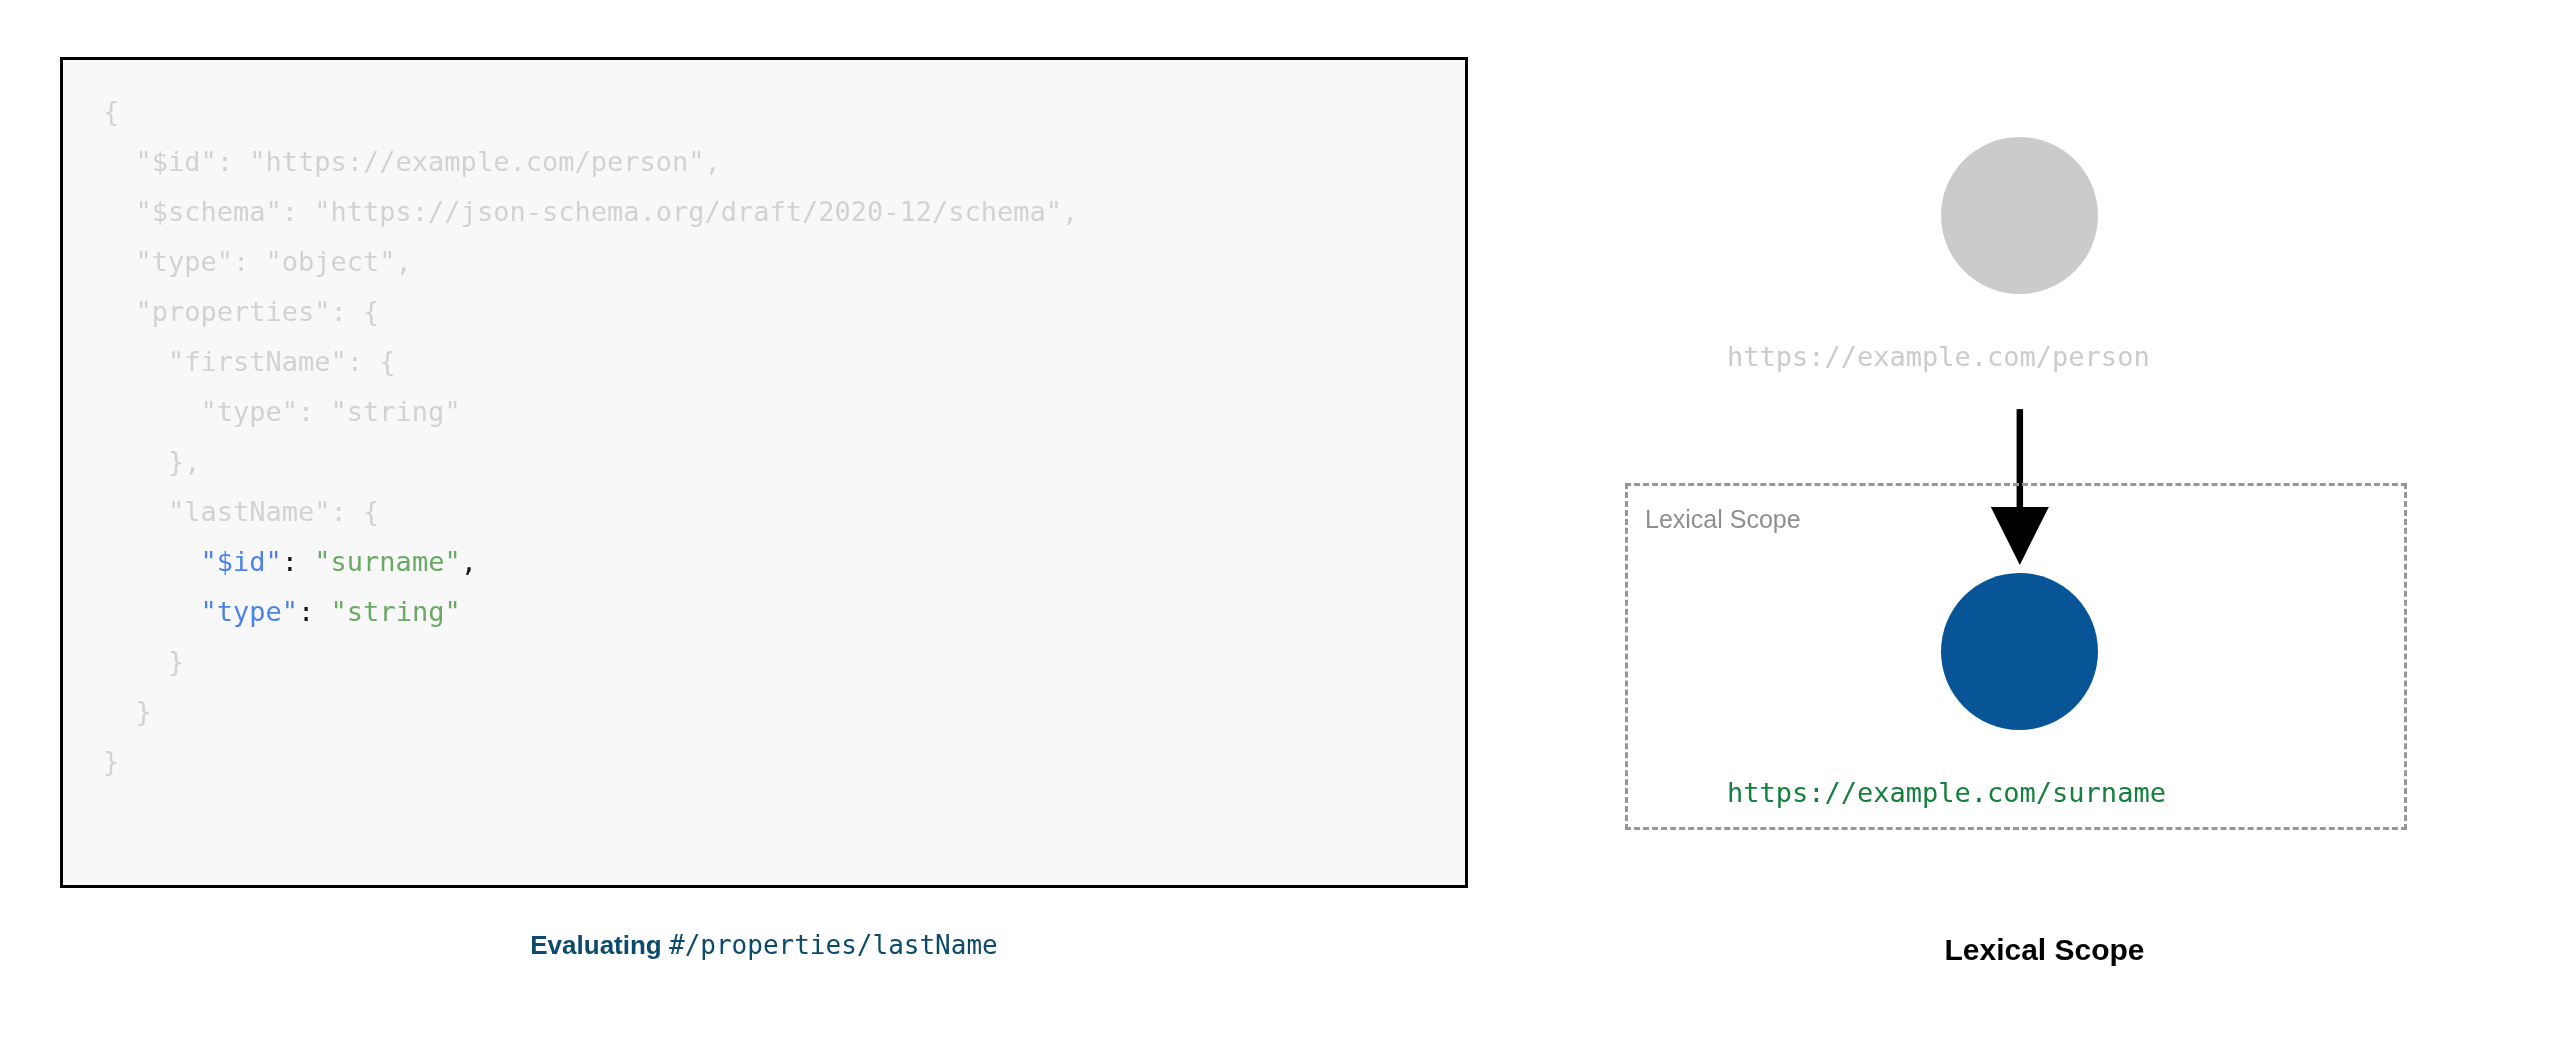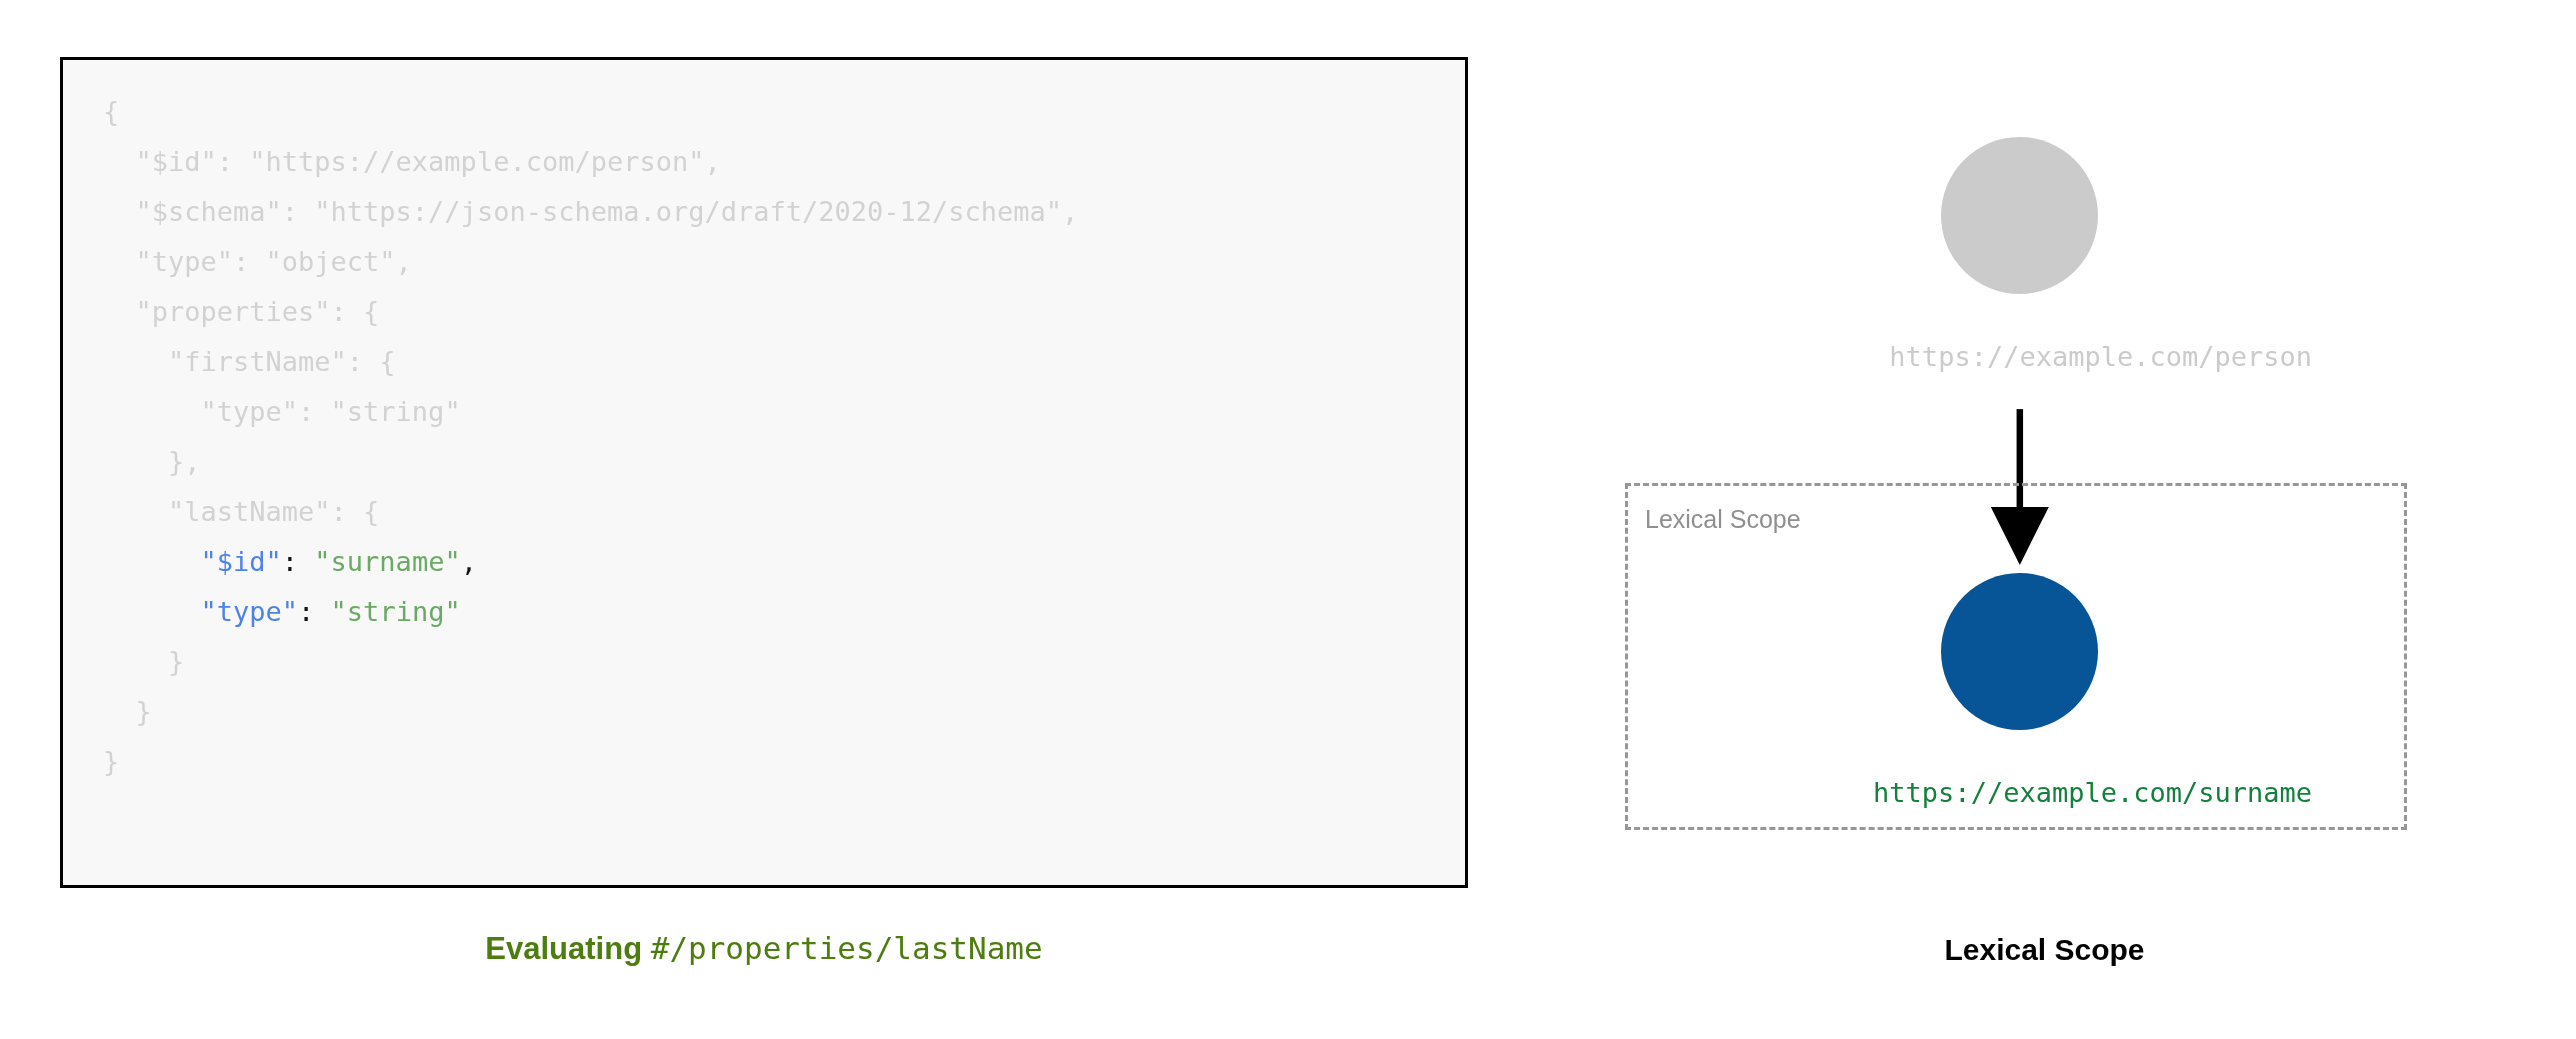--- a/index.html
+++ b/index.html
@@ -52,22 +52,22 @@
   .key  { color: #4d82e8; }
   .val  { color: #6aaa64; }
   .pun  { color: #151515; }
 
   #left-caption {
     position: absolute;
     left: 60px;
     top: 930px;
     width: 1408px;
     text-align: center;
-    font-size: 31px;
-    color: #4d7c0f;
+    font-size: 26px;
+    color: #0c4a6e;
     white-space: nowrap;
   }
   #left-caption .cap-bold {
     font-family: "Liberation Sans", sans-serif;
     font-weight: bold;
   }
   #left-caption .cap-mono {
     font-family: "DejaVu Sans Mono", "Liberation Mono", monospace;
     font-weight: normal;
   }
@@ -102,21 +102,21 @@
     left: 428px;
     top: 573px;
     background: #075596;
   }
 
   .node-label {
     position: absolute;
     font-family: "DejaVu Sans Mono", "Liberation Mono", monospace;
     font-size: 27px;
     white-space: nowrap;
-    text-align: right;
+    text-align: left;
   }
   #person-label {
     left: 214px;
     top: 341px;
     width: 585px;
     color: #cbcbcb;
   }
   #surname-label {
     left: 214px;
     top: 777px;

